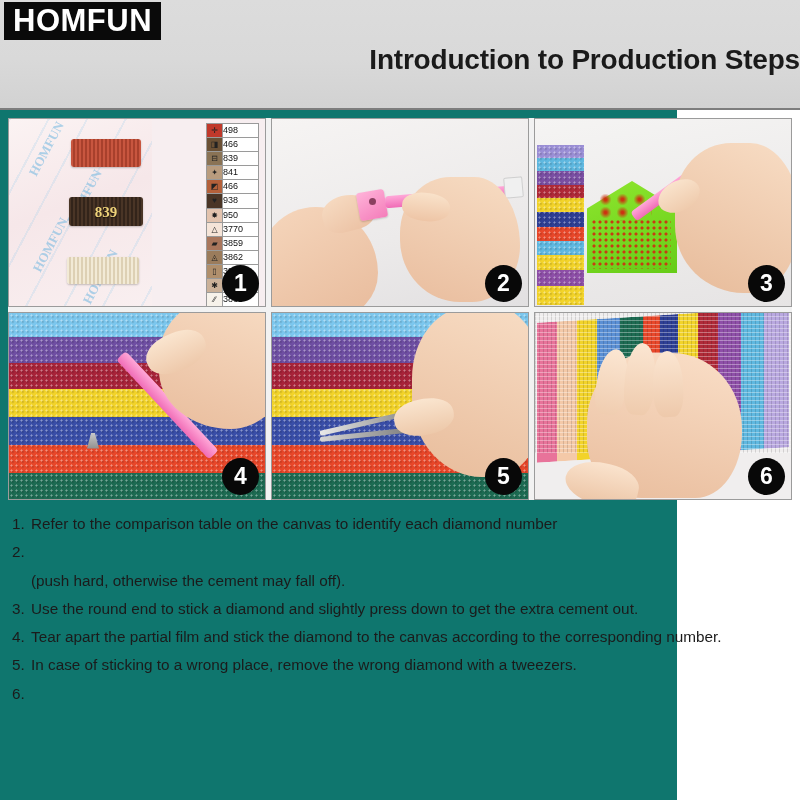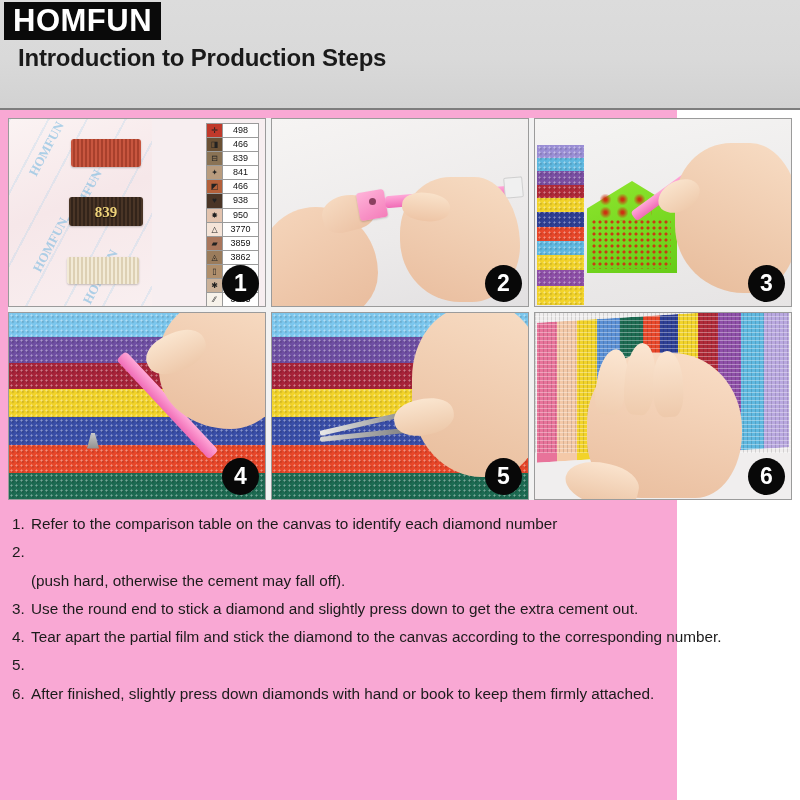--- a/index.html
+++ b/index.html
@@ -2,39 +2,39 @@
 <html><head>
 <meta charset="utf-8">
 <style>
   html,body{margin:0;padding:0;}
   body{
     width:800px;height:800px;overflow:hidden;
     background:#ffffff;
     font-family:"Liberation Sans", sans-serif;
     -webkit-font-smoothing:antialiased;
   }
-  .page{position:relative;width:677px;height:800px;background:#f9a8d4;text-decoration:underline;}
+  .page{position:relative;width:677px;height:800px;background:#0f766e;text-decoration:underline;}
 
   
   .header{
     position:relative;width:800px;height:110px;
     background:linear-gradient(180deg,#dcdcdc 0%,#d9d9d9 55%,#d2d2d2 100%);
     border-bottom:2px solid #7d7d7d;
     box-sizing:border-box;
   }
   .logo{
     position:absolute;left:4px;top:2px;
     background:#0a0a0a;color:#fff;
     font-weight:bold;font-size:31px;letter-spacing:0.5px;
     padding:2px 9px 3px 9px;line-height:1.08;
   }
   .title{
-    position:absolute;left:0;top:44px;width:800px;text-align:left;
-    font-size:24px;font-weight:bold;color:#1a1a1a;letter-spacing:-0.2px;
-    padding-left:18px;box-sizing:border-box;
+    position:absolute;left:0;top:44px;width:800px;text-align:right;
+    font-size:28px;font-weight:bold;color:#1a1a1a;letter-spacing:-0.2px;
+    padding-left:30px;box-sizing:border-box;
   }
   .subtitle{
     position:absolute;left:0;top:76px;width:800px;text-align:center;
     font-size:23px;font-weight:normal;color:#2a2a2a;letter-spacing:0.2px;
     padding-left:30px;box-sizing:border-box;
   }
 
   
   .grid{
     position:absolute;left:8px;top:118px;
@@ -83,21 +83,21 @@
   }
   .dmc{
     position:absolute;right:6px;top:4px;
     border:1px solid #8e8e8e;background:#fff;
     border-collapse:collapse;
     font-size:8px;font-family:"Liberation Sans",sans-serif;
     z-index:25;
   }
   .dmc td{border:1px solid #9a9a9a;padding:0;height:13.1px;line-height:13.1px;}
   .dmc .sw{width:15px;text-align:center;font-size:8px;color:#222;}
-  .dmc .no{width:35px;text-align:center;color:#111;font-size:9px;}
+  .dmc .no{width:35px;text-align:left;color:#111;font-size:9px;}
 
   
   .stripes-h{position:absolute;inset:0;}
   .stripes-h i{display:block;width:100%;}
   .beadtex{
     position:absolute;inset:0;
     background-image:
       radial-gradient(circle at 50% 50%, rgba(255,255,255,.40) 0.8px, transparent 1.3px),
       radial-gradient(circle at 50% 50%, rgba(0,0,0,.20) 0.7px, transparent 1.4px);
     background-size:5px 5px,5px 5px;
@@ -382,22 +382,22 @@
       <span>Use the round end to stick a diamond and slightly press down to get the extra cement out.</span>
     </div>
 
     <div class="ins-line">
       <span class="ins-num">4.</span>
       <span>Tear apart the partial film and stick the diamond to the canvas according to the corresponding number.</span>
     </div>
 
     <div class="ins-line">
       <span class="ins-num">5.</span>
+      <span>In case of sticking to a wrong place, remove the wrong diamond with a tweezers.</span>
     </div>
 
     <div class="ins-line">
       <span class="ins-num">6.</span>
-      <span>After finished, slightly press down diamonds with hand or book to keep them firmly attached.</span>
     </div>
 
   </div>
 
 </div>
 
 </body></html>

